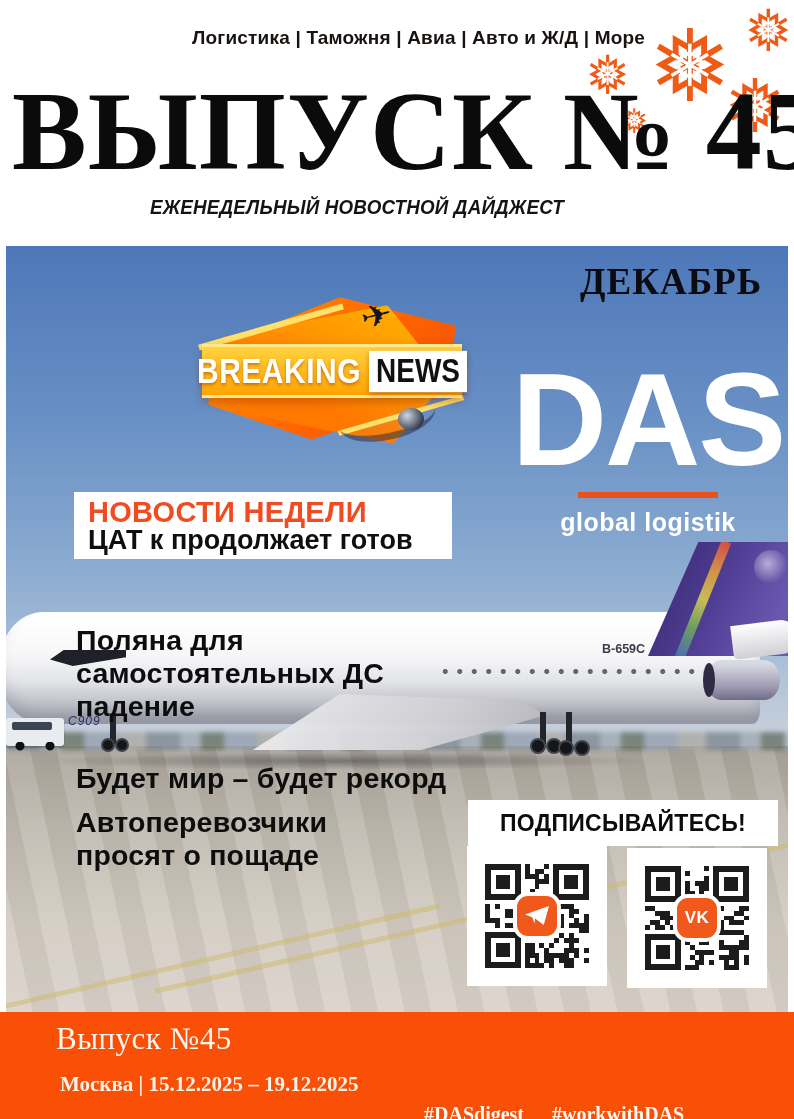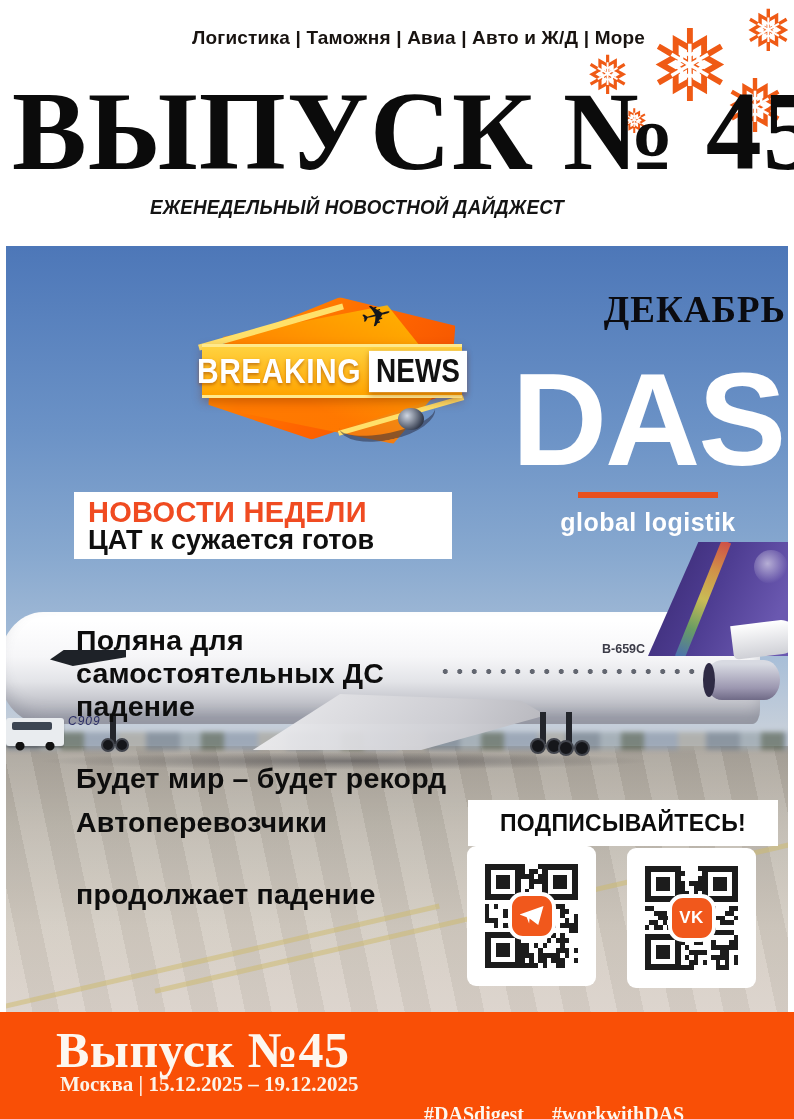--- a/index.html
+++ b/index.html
@@ -17,21 +17,21 @@
   
   .photo { position:absolute; left:6px; top:246px; width:782px; height:766px; overflow:hidden;
            background:linear-gradient(180deg,#4d77b8 0%,#6b92c6 24%,#87a8cf 40%,#a9bfd8 54%,#c6cfda 63%,#cfd4da 65%); }
   .tarmac { position:absolute; left:0; right:0; top:500px; bottom:0;
             background:linear-gradient(180deg,#a8a299 0%,#beb8ae 30%,#d2cbc1 68%,#dad1c9 100%); }
   .tarmac::after { content:""; position:absolute; inset:0; background:repeating-linear-gradient(78deg, rgba(255,255,255,.09) 0 26px, rgba(0,0,0,.035) 26px 52px); }
   .taxiline { position:absolute; height:5px; background:#cdb96a; opacity:.5; transform:rotate(-13deg); }
   .horizonstrip { position:absolute; top:486px; left:0; right:0; height:18px; opacity:.75; filter:blur(2.5px);
             background:repeating-linear-gradient(90deg,#76828f 0 34px,#9aa6ae 34px 55px,#5e6a5e 55px 78px,#8e9bad 78px 112px,#a7a6a0 112px 140px); }
 
-  .month { position:absolute; left:574px; top:14px; width:206px; text-align:right; font-family:"Liberation Serif", serif; font-weight:700; font-size:37px; color:#0b0b10; letter-spacing:1px;margin-top:28px; }
+  .month { position:absolute; left:574px; top:14px; width:206px; text-align:left; font-family:"Liberation Serif", serif; font-weight:700; font-size:37px; color:#0b0b10; letter-spacing:1px; }
 
   
   .bn { position:absolute; left:196px; top:44px; width:260px; height:158px; }
   .bn-burst1 { position:absolute; left:4px; top:8px; width:252px; height:140px; transform:rotate(-4deg);
                background:linear-gradient(135deg,#ff9a00,#ff6400 55%,#ef4e00); clip-path:polygon(4% 30%,55% 0,100% 26%,96% 74%,40% 100%,0 70%); }
   .bn-burst2 { position:absolute; left:18px; top:0; width:228px; height:152px; transform:rotate(7deg); opacity:.92;
                background:linear-gradient(200deg,#ffc400,#ff7a00 70%); clip-path:polygon(0 40%,70% 6%,100% 50%,80% 96%,12% 88%); }
   .bn-streak1 { position:absolute; left:-6px; top:34px; width:150px; height:6px; background:#ffe06a; transform:rotate(-16deg); }
   .bn-streak2 { position:absolute; right:-4px; bottom:30px; width:130px; height:5px; background:#ffe06a; transform:rotate(-16deg); }
   .bn-jet { position:absolute; left:162px; top:8px; font-size:30px; color:#14161c; transform:rotate(-14deg) scaleX(1.25); z-index:2; }
@@ -96,36 +96,36 @@
                   background:radial-gradient(circle at 6px 4px,#111 4px,transparent 5px), radial-gradient(circle at 36px 4px,#111 4px,transparent 5px); }
 
   
   .hl { position:absolute; left:70px; color:#0d0d0d; font-weight:700; font-size:28.5px; line-height:33px; letter-spacing:.2px; z-index:5; }
   .ln { display:block; }
   .hl1 { top:378px; } .hl2 { top:516px; } .hl3 { top:560px; } .hl4 { top:632px; }
 
   
   .sub { position:absolute; left:462px; top:554px; width:310px; height:46px; background:#fff; z-index:5;
          display:flex; align-items:center; justify-content:center; font-size:23px; font-weight:700; color:#0c0c0c; letter-spacing:.3px; }
-  .qr { position:absolute; width:129px; height:140px; background:#fff; padding:18px; z-index:5;border-radius:9px; }
+  .qr { position:absolute; width:140px; height:140px; background:#fff; padding:18px; z-index:5; }
   .qr-tg { left:461px; top:600px; } .qr-vk { left:621px; top:602px; }
   .qr-inner { position:relative; width:100%; height:100%; }
   .qr-modules { position:absolute; inset:0; display:grid; grid-template-columns:repeat(21,1fr); grid-auto-rows:1fr; }
   .qr-modules .m { background:#1c1c1c; }
   .finder { position:absolute; width:36px; height:36px; border:6px solid #1c1c1c; background:#fff; }
   .finder::after { content:""; position:absolute; inset:5px; background:#1c1c1c; }
   .f-tl { left:0; top:0; } .f-tr { right:0; top:0; } .f-bl { left:0; bottom:0; }
   .qr-icon { position:absolute; left:50%; top:50%; transform:translate(-50%,-50%); width:48px; height:48px;
              border-radius:15px; background:#f1581c; border:4px solid #fff; display:flex; align-items:center; justify-content:center; }
   .tg-plane { width:24px; height:20px; background:#fff; clip-path:polygon(0 42%,100% 0,78% 95%,42% 62%,40% 88%,30% 56%); }
   .vk-label { color:#fff; font-weight:700; font-size:17px; letter-spacing:.5px; }
 
   
   .footer { position:absolute; left:0; top:1012px; width:794px; height:107px; background:#f94f06; font-family:"Liberation Serif", serif; }
-  .f-issue { position:absolute; left:56px; top:9px; font-size:50px; font-weight:700; color:#fdf7ef; letter-spacing:.5px; }
+  .f-issue { position:absolute; left:56px; top:9px; font-size:31px; font-weight:400; color:#fdf7ef; letter-spacing:.5px; }
   .f-date { position:absolute; left:60px; top:60px; font-size:21px; font-weight:700; color:#fcf3e8; }
   .f-tag { position:absolute; top:62px; font-size:20px; font-weight:700; color:#fdf7ef;margin-top:29px; }
   .f-tag1 { left:424px; } .f-tag2 { left:552px; }
 </style>
 </head>
 <body>
 
 <div id="page">
 
   <div class="topics">Логистика | Таможня | Авиа | Авто и Ж/Д | Море</div>
@@ -162,21 +162,21 @@
     </div>
 
     <div class="das">
       <div class="das-name">DAS</div>
       <div class="das-rule"></div>
       <div class="das-tag">global logistik</div>
     </div>
 
     <div class="newsbox">
       <div class="nb-kicker">НОВОСТИ НЕДЕЛИ</div>
-      <div class="nb-head">ЦАТ к сужается готов</div>
+      <div class="nb-head">ЦАТ к продолжает готов</div>
     </div>
 
     <div class="plane-shadow"></div>
     <div class="fuselage"></div>
     <div class="rearup"></div>
     <div class="fin"></div>
     <div class="tailcone"></div>
     <div class="engine"></div>
     <div class="wing"></div>
     <div class="cockpit"></div>
@@ -197,23 +197,23 @@
     <div class="hl hl1">
       <span class="ln">Поляна для</span>
       <span class="ln">самостоятельных ДС</span>
       <span class="ln">падение</span>
     </div>
     <div class="hl hl2">
       <span class="ln">Будет мир – будет рекорд</span>
     </div>
     <div class="hl hl3">
       <span class="ln">Автоперевозчики</span>
+      <span class="ln">просят о пощаде</span>
     </div>
     <div class="hl hl4">
-      <span class="ln">продолжает падение</span>
     </div>
 
     <div class="sub">ПОДПИСЫВАЙТЕСЬ!</div>
 
     <div class="qr qr-tg">
       <div class="qr-inner">
         <div class="qr-modules">
             <div></div>
             <div></div>
             <div></div>

